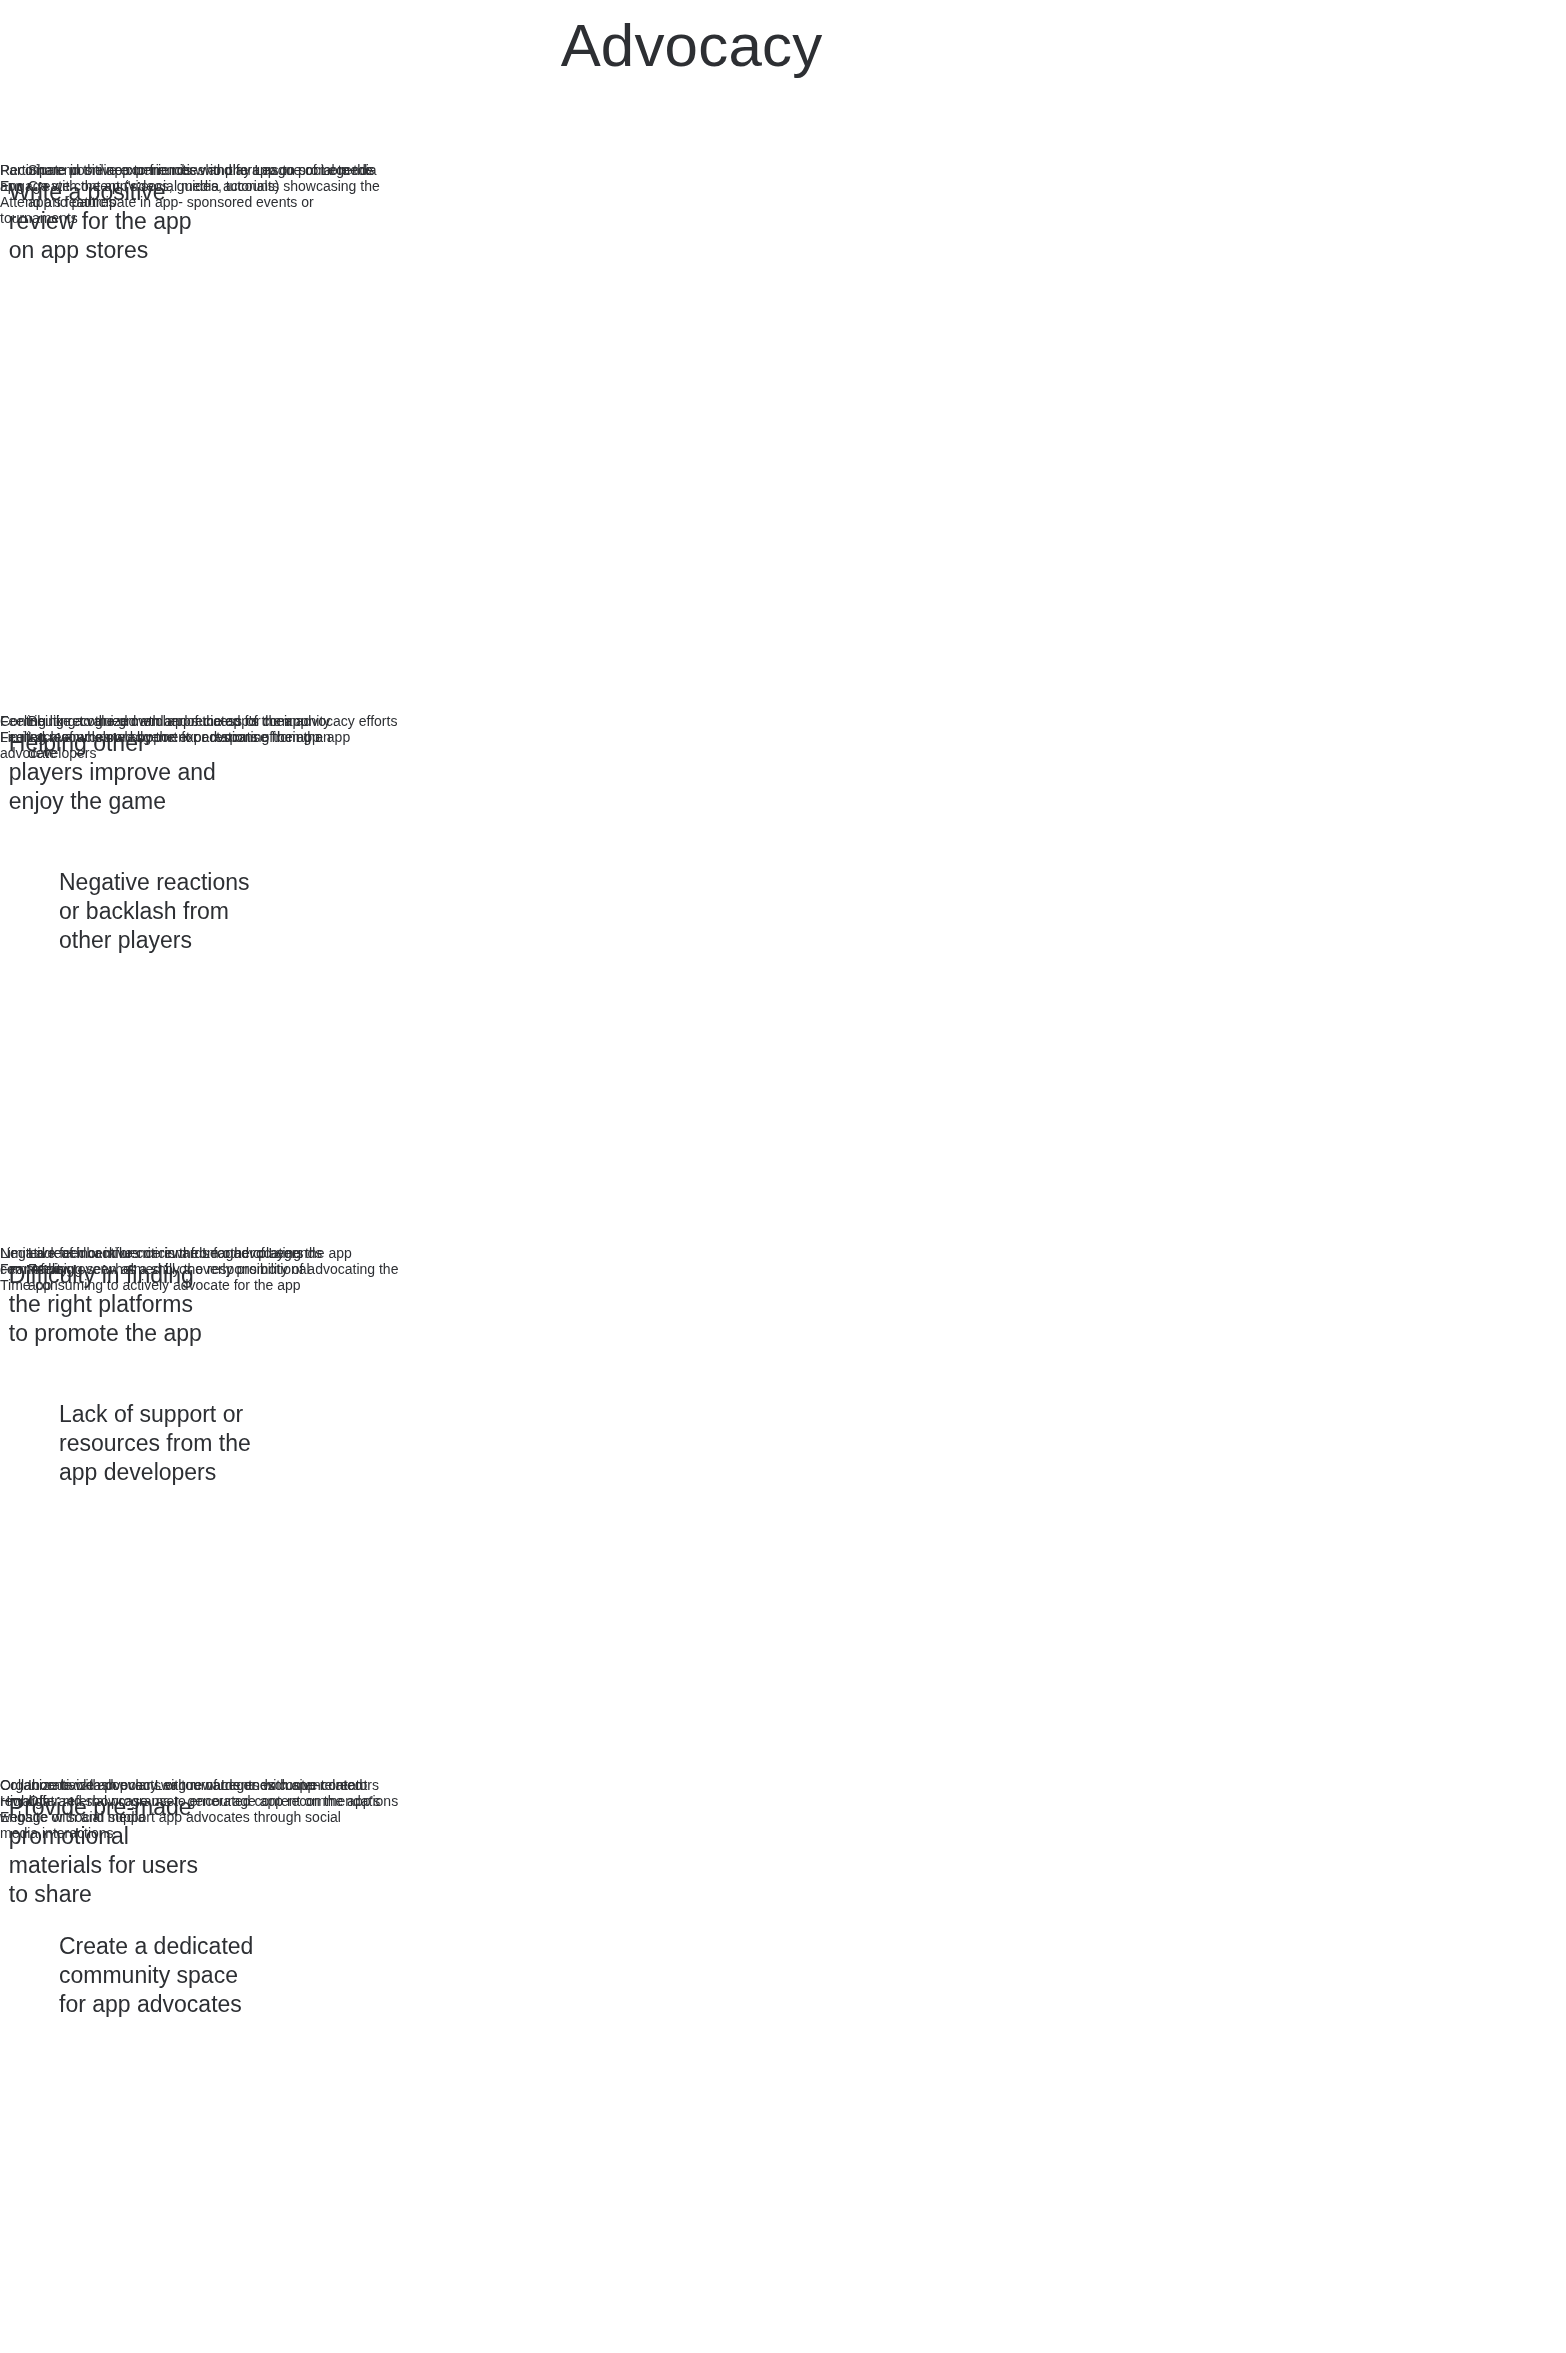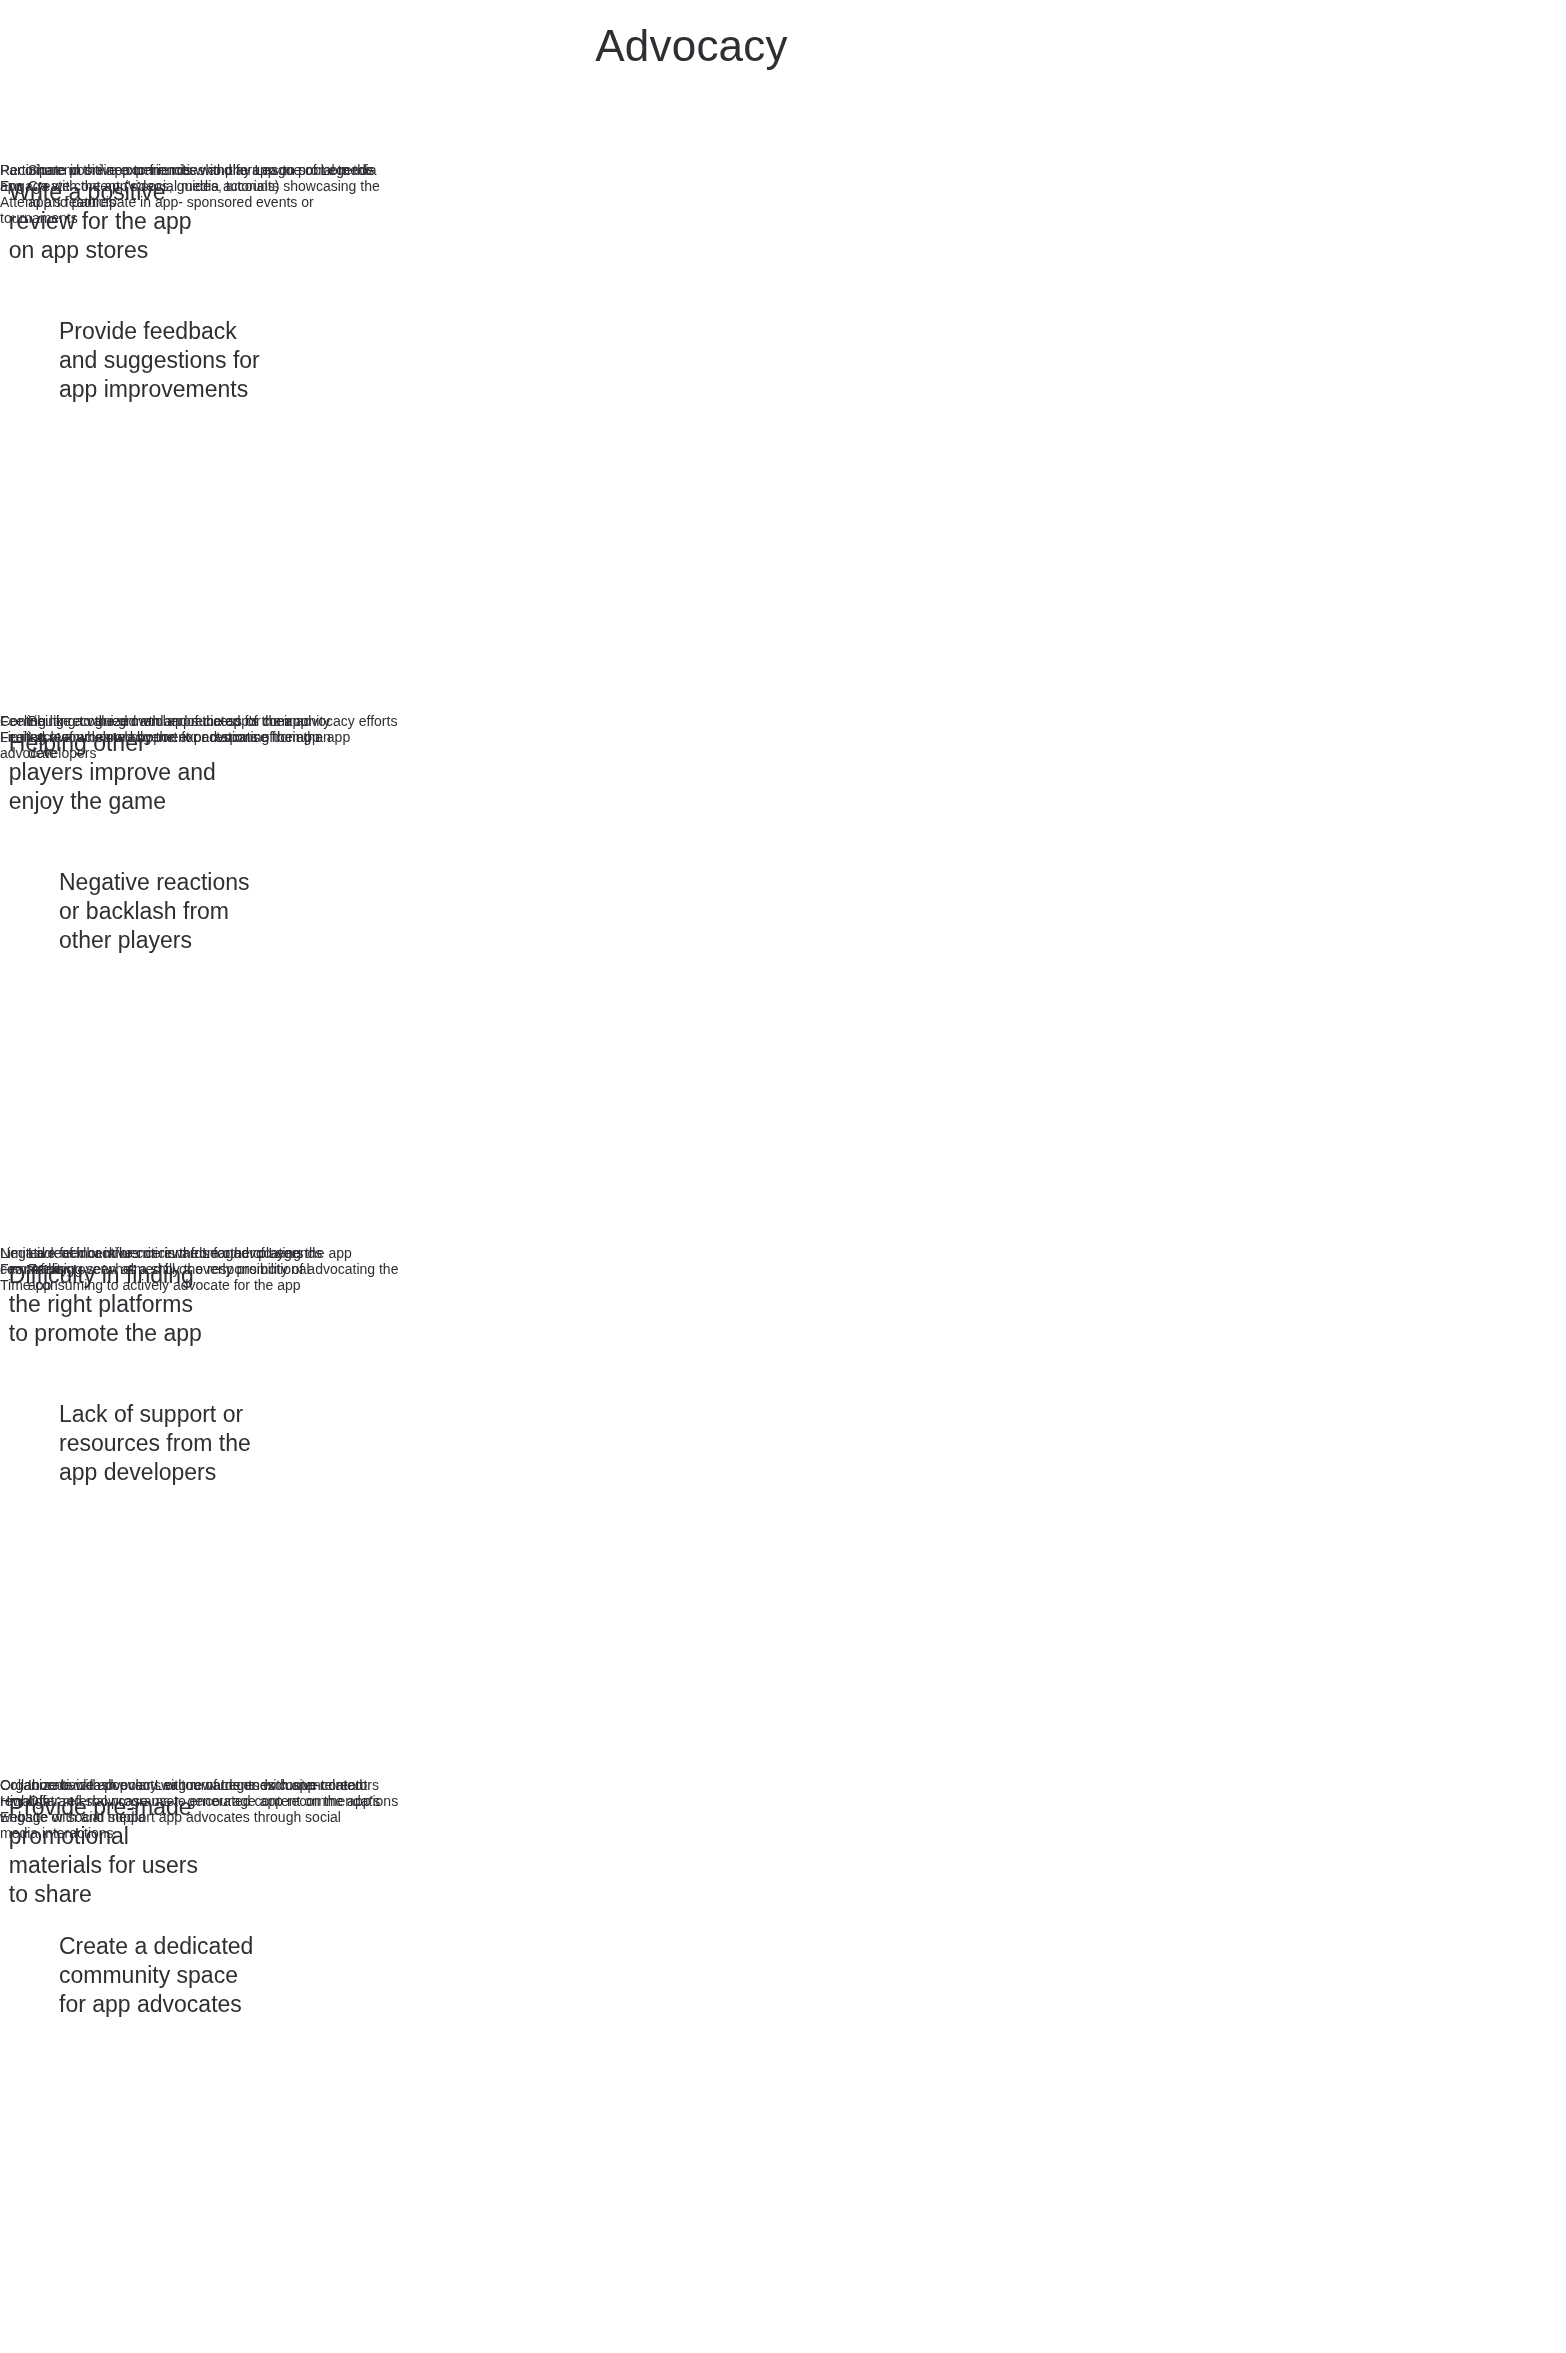--- a/index.html
+++ b/index.html
@@ -22,21 +22,21 @@
     width: 1567px;
     height: 2354px;
   }
 
   .page-title {
     position: absolute;
     left: 0;
     top: 19px;
     width: 1383px;
     text-align: center;
-    font-size: 44px;
+    font-size: 60px;
     line-height: 54px;
     font-weight: 400;
     letter-spacing: 0.2px;
     color: #2d2f33;
   }
 
   
   .grid {
     position: absolute;
     left: 0;
@@ -130,25 +130,20 @@
 showcasing the
 app's features</div>
         </div>
       </div>
       <div class="cell c1">
         <div class="card-main">
           <div class="card-text">Write a positive
 review for the app
 on app stores</div>
         </div>
-        <div class="card-sub">
-          <div class="card-text">Provide feedback
-and suggestions for
-app improvements</div>
-        </div>
       </div>
       <div class="cell c2">
         <div class="card-main">
           <div class="card-text">Recommend the
 app to friends who
 play League of
 Legends</div>
         </div>
         <div class="card-sub">
           <div class="card-text">Engage with the

